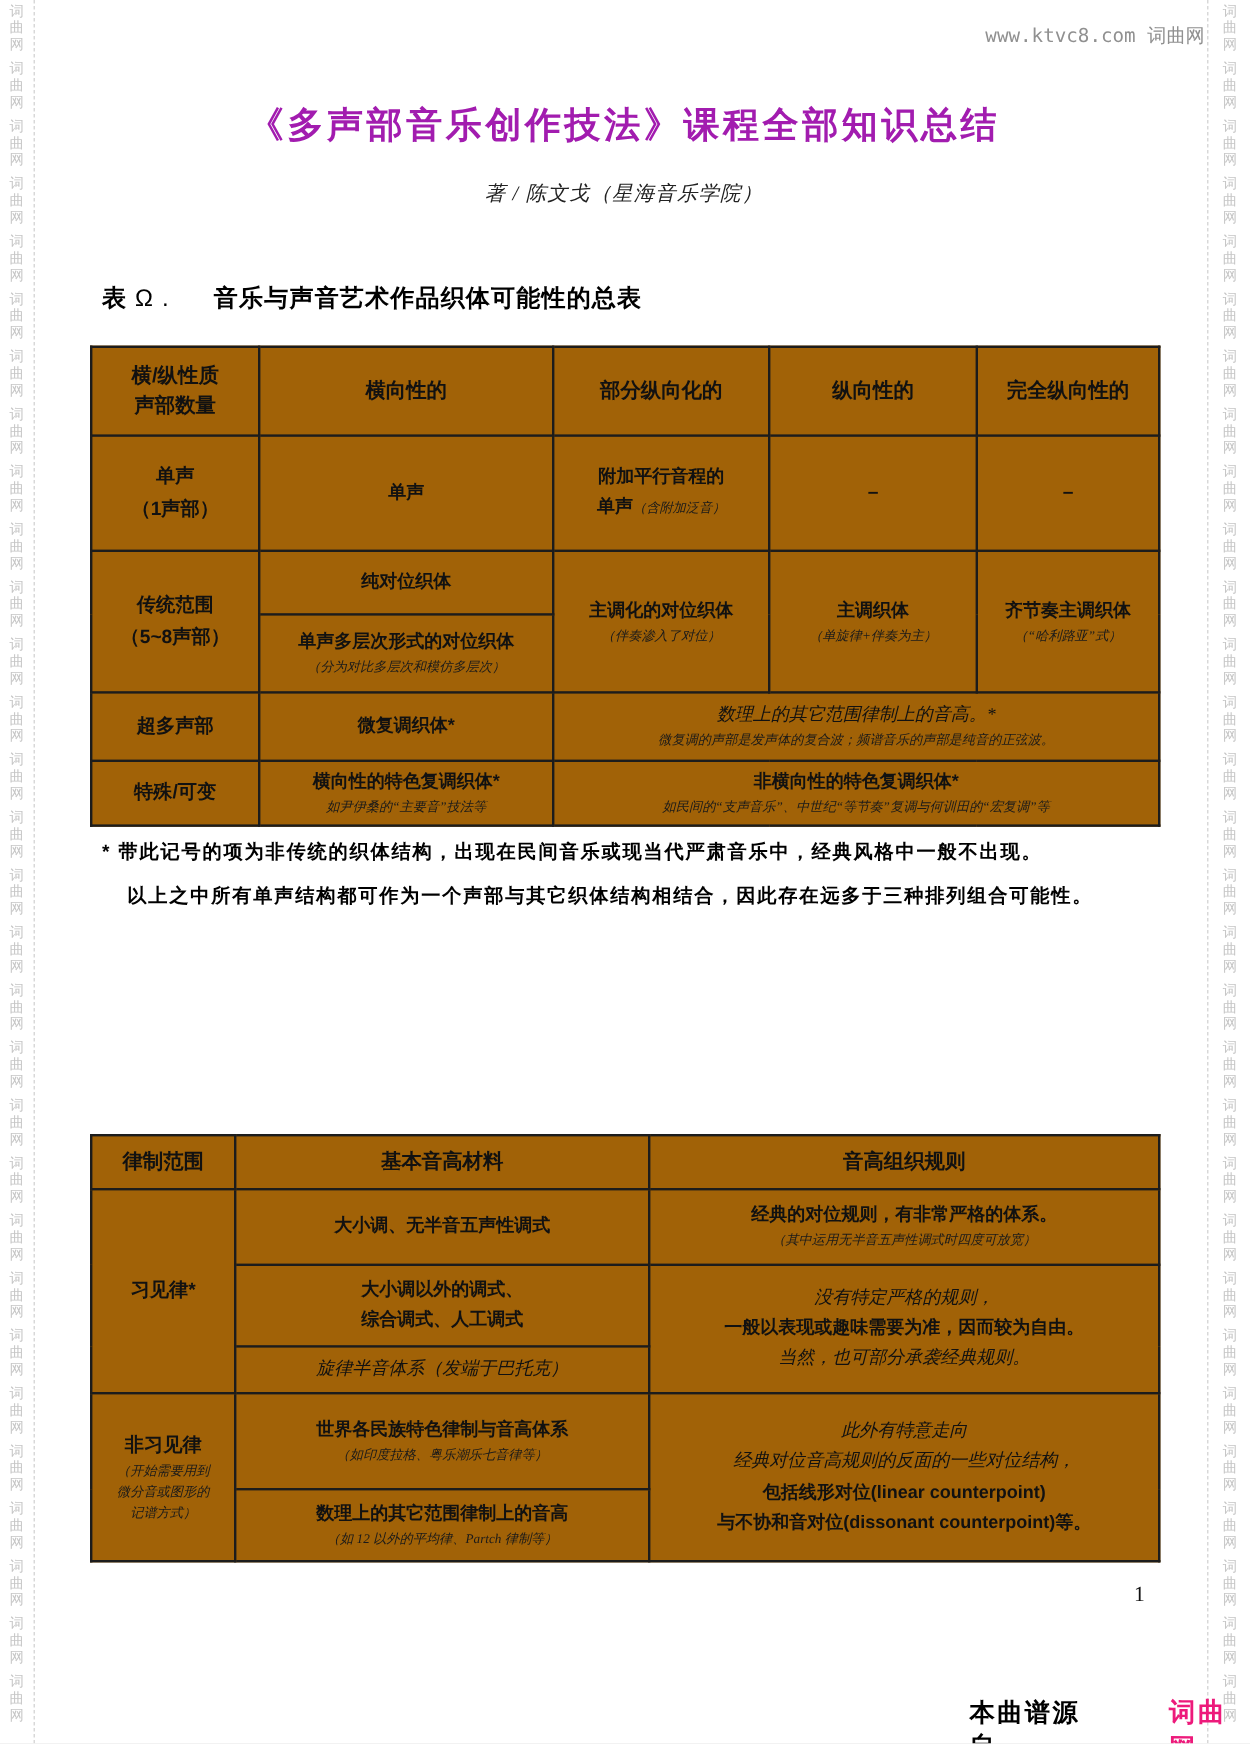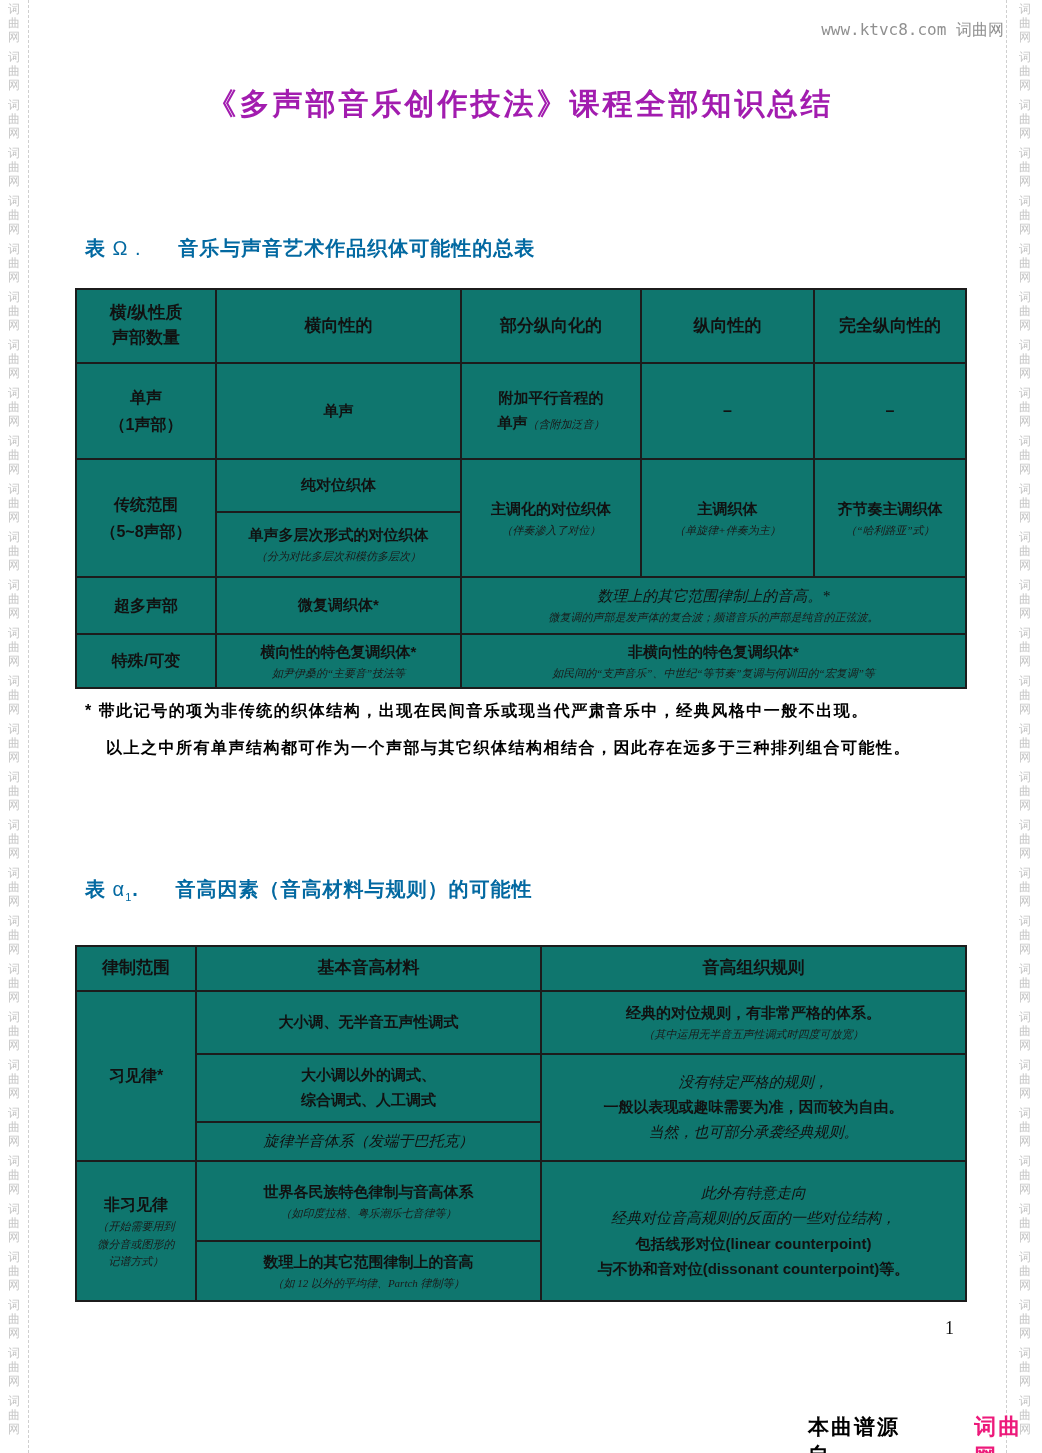--- a/index.html
+++ b/index.html
@@ -26,31 +26,31 @@
   .doc-title{
     position:absolute;top:84px;left:75px;width:890px;text-align:center;
     font-size:30px;font-weight:bold;letter-spacing:3px;color:#a21caf;
   }
   .byline{
     position:absolute;top:150px;left:75px;width:890px;text-align:center;
     font-family:"Liberation Serif",serif;font-style:italic;font-size:17px;color:#222;
     letter-spacing:1px;
   }
   .tbl-caption{
-    position:absolute;left:85px;font-size:20px;font-weight:bold;color:#0369a1;letter-spacing:1px;
+    position:absolute;left:85px;font-size:20px;font-weight:bold;color:#000000;letter-spacing:1px;
   }
   .tbl-caption .sym{font-weight:normal;}
   .tbl-caption .cap-text{margin-left:30px;}
   .tbl-caption sub{font-size:11px;font-weight:normal;}
   #caption-omega{top:235px;}
   #caption-alpha{top:876px;}
   
   table.sheet{
     position:absolute;left:75px;border-collapse:collapse;table-layout:fixed;
-    background:#0f766e;
+    background:#a16207;
   }
   #table-omega{top:288px;width:890px;}
   #table-alpha{top:945px;width:890px;}
   table.sheet td{
     border:2px solid #1c1c1c;text-align:center;vertical-align:middle;
     padding:2px 4px;overflow:hidden;
   }
   td.bt-thick{border-top:5px solid #111;}
   .hcell{font-size:17px;font-weight:bold;line-height:1.45;}
   .lbl{font-size:16px;font-weight:bold;line-height:1.7;}
@@ -387,20 +387,21 @@
       <div class="wm-group">
         <div>词</div>
         <div>曲</div>
         <div>网</div>
       </div>
     </div>
 
   <div class="top-url">www.ktvc8.com 词曲网</div>
 
   <div class="doc-title">《多声部音乐创作技法》课程全部知识总结</div>
+  <div class="byline">著 / 陈文戈（星海音乐学院）</div>
 
   <div class="tbl-caption" id="caption-omega">
     <span>表</span>
     <span class="sym">Ω .</span>
     <span class="cap-text">音乐与声音艺术作品织体可能性的总表</span>
   </div>
 
   <table class="sheet" id="table-omega">
     <colgroup>
       <col style="width:140px">
@@ -478,25 +479,20 @@
       </td>
     </tr>
   </tbody>
     </table>
 
   <div class="footnote">
     <div class="fn1">* 带此记号的项为非传统的织体结构，出现在民间音乐或现当代严肃音乐中，经典风格中一般不出现。</div>
     <div class="fn2">以上之中所有单声结构都可作为一个声部与其它织体结构相结合，因此存在远多于三种排列组合可能性。</div>
   </div>
 
-  <div class="tbl-caption" id="caption-alpha">
-    <span>表</span>
-    <span class="sym">α</span><sub>1</sub><span>.</span>
-    <span class="cap-text">音高因素（音高材料与规则）的可能性</span>
-  </div>
 
   <table class="sheet" id="table-alpha">
     <colgroup>
       <col style="width:120px">
         <col style="width:345px">
         <col style="width:425px">
     </colgroup>
     <tbody>
         <tr style="height:45px">
       <td class="hcell">律制范围</td>

